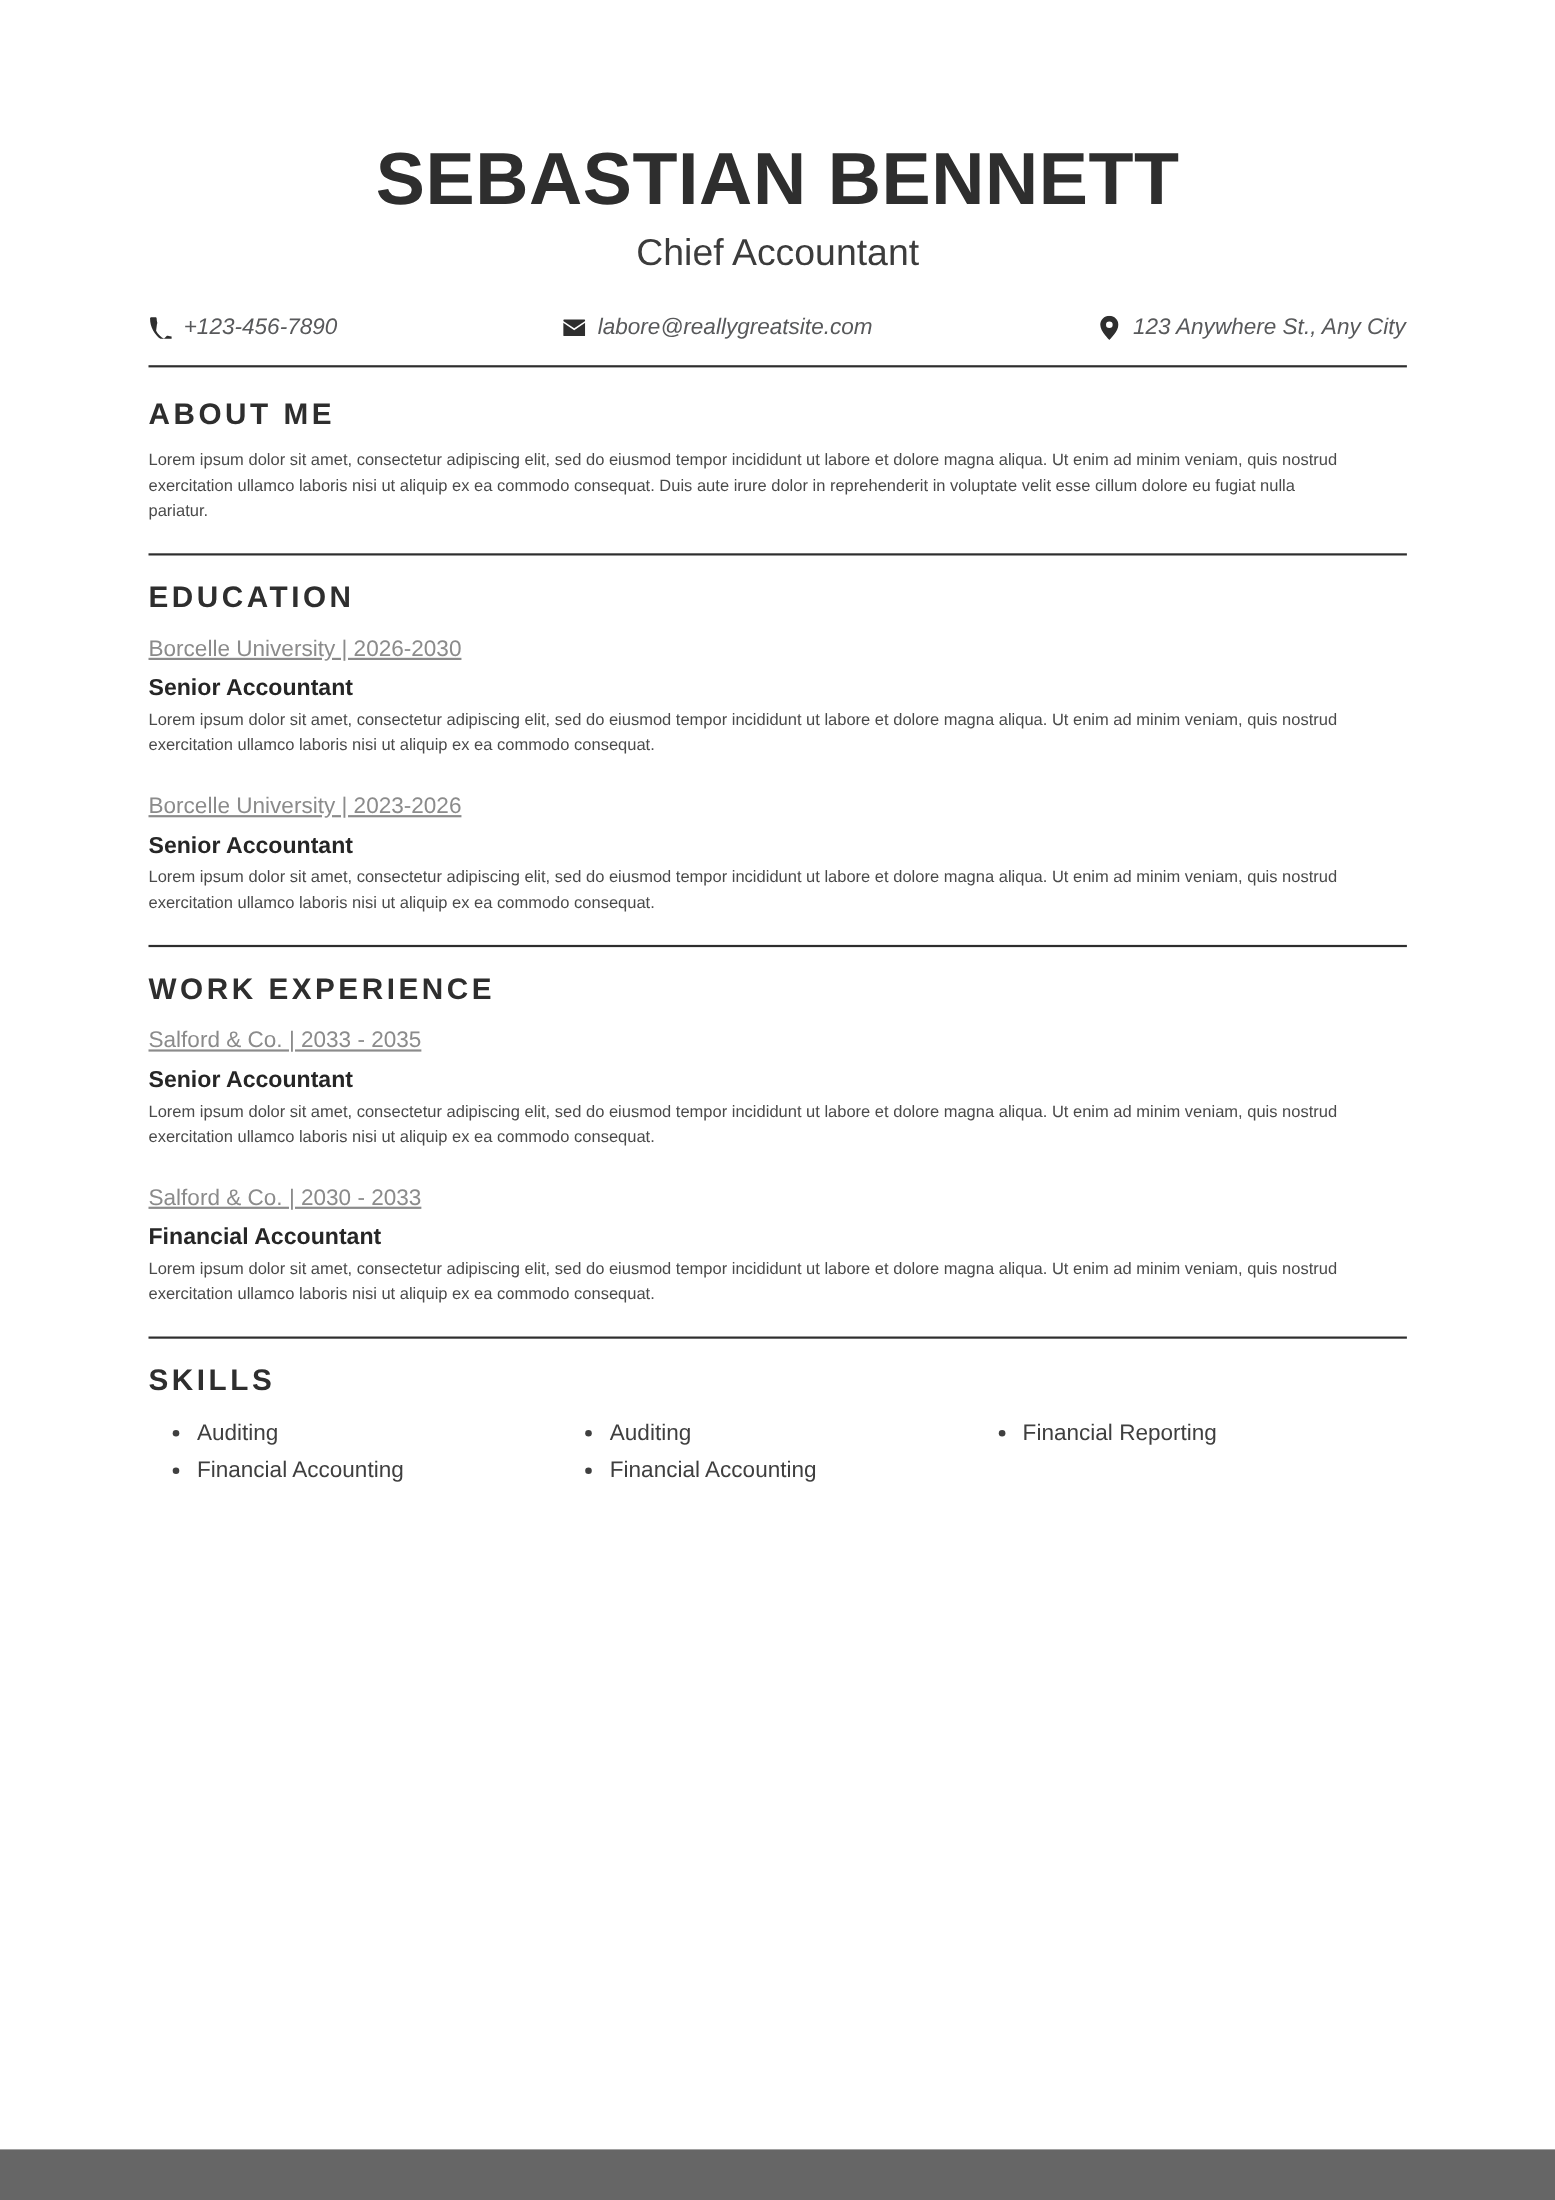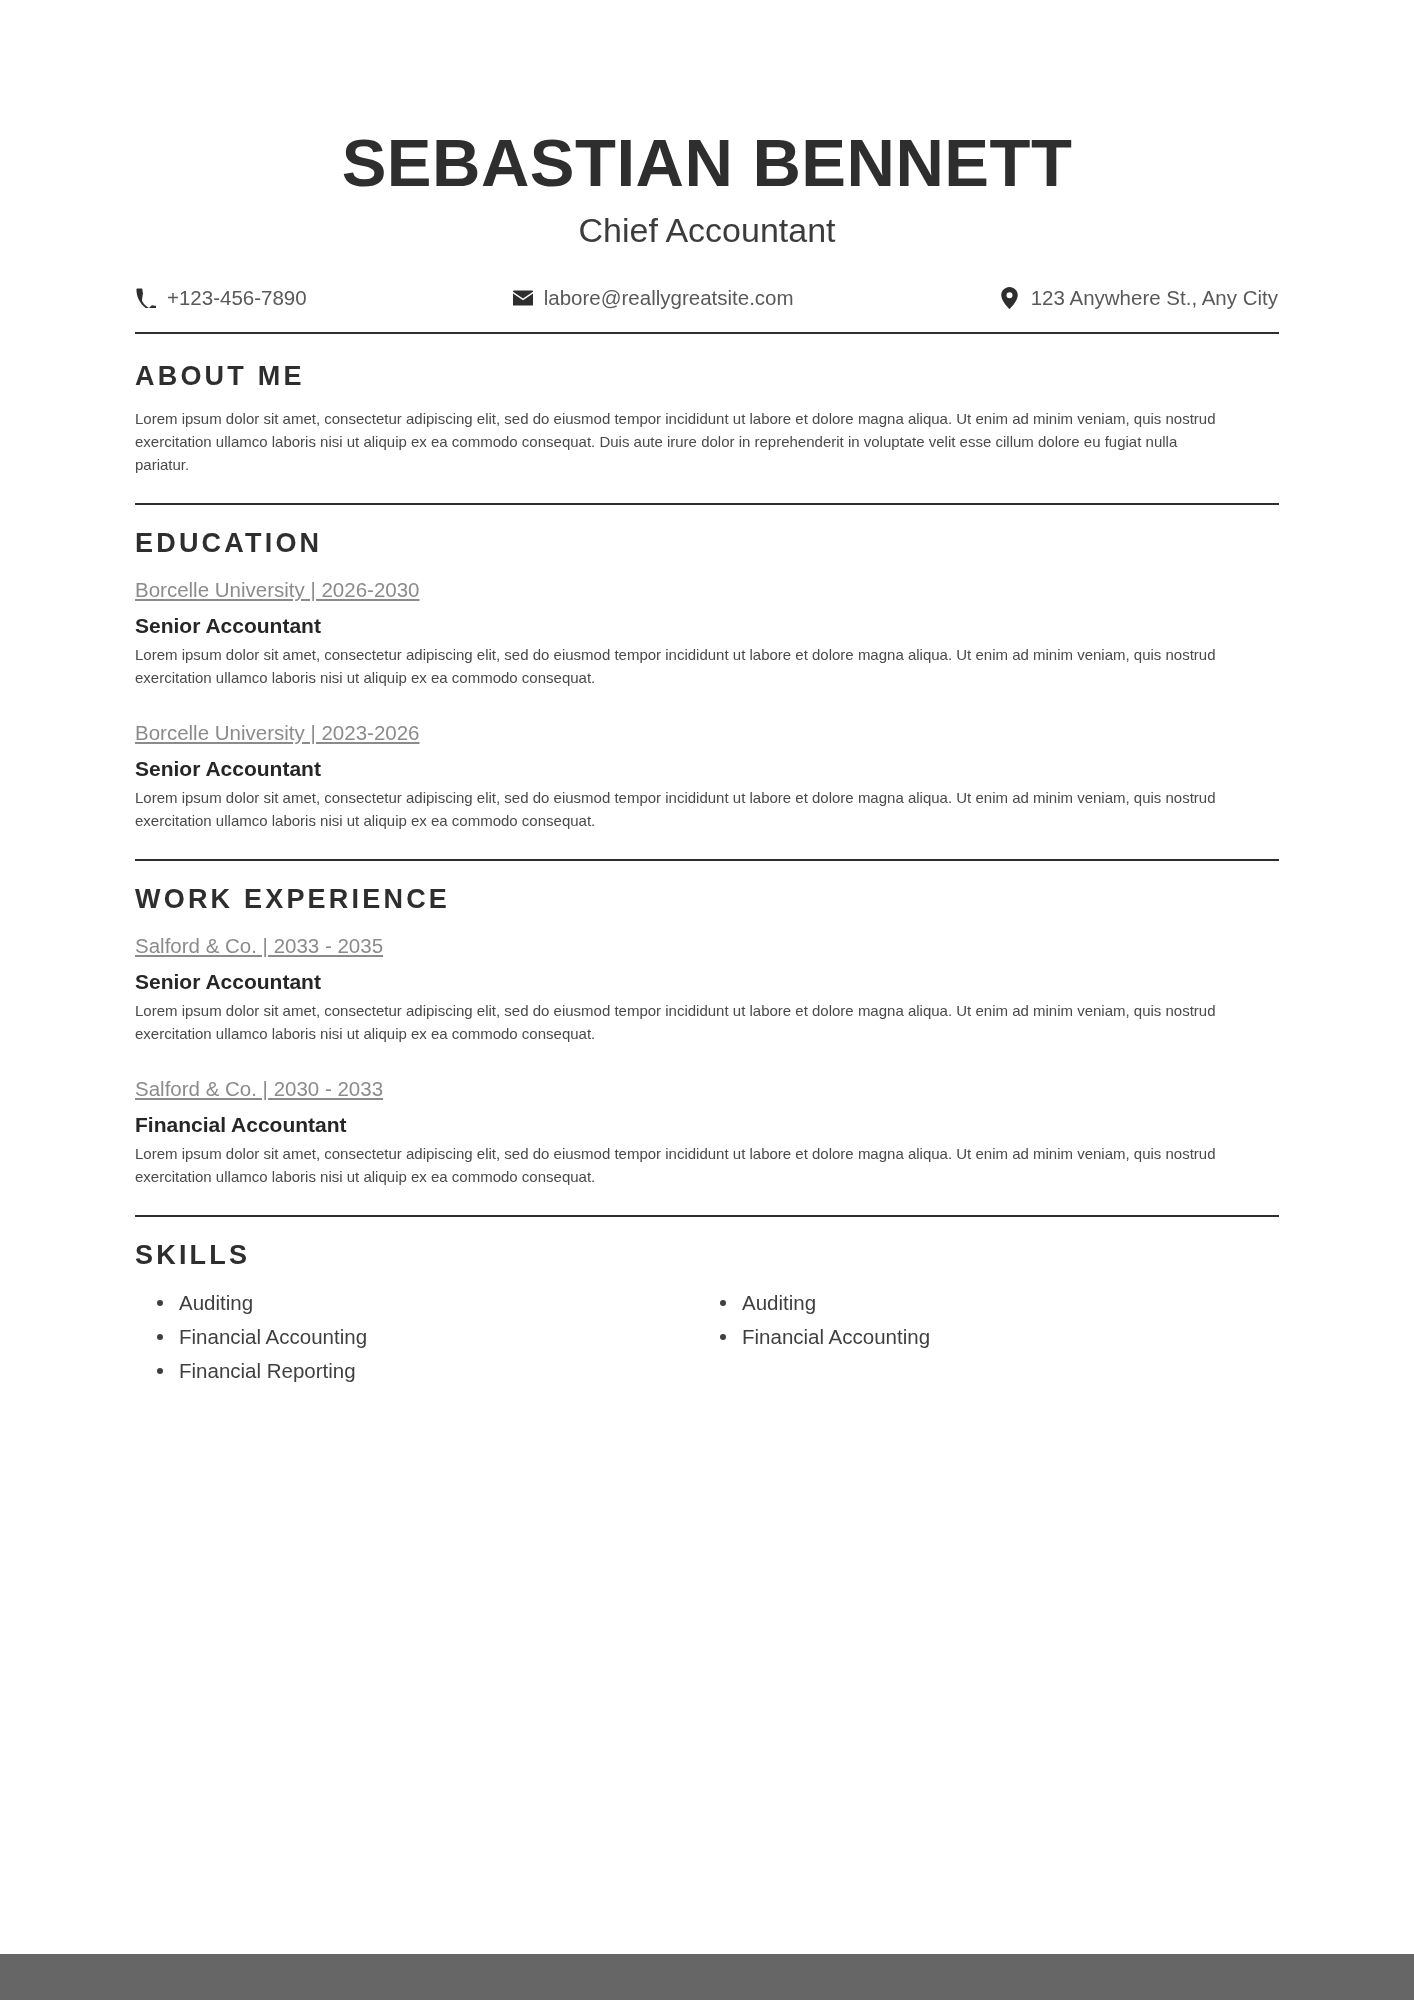--- a/index.html
+++ b/index.html
@@ -58,20 +58,21 @@
     margin-top: 36px;
     padding: 0 1px;
   }
   .contact-item {
     display: flex;
     align-items: center;
     gap: 11px;
     font-size: 20.5px;
     color: #58595b;
     white-space: nowrap;
+    font-style: italic;
   }
   .contact-icon {
     display: inline-flex;
     align-items: center;
     justify-content: center;
     width: 20px;
     height: 22px;
     flex: 0 0 auto;
   }
   .contact-icon svg { display: block; }
@@ -119,21 +120,21 @@
     line-height: 1.5;
   }
 
   .section.about { padding-top: 26px; }
   .section.about .body-text { margin-top: 2px; }
   .section-spacer-bottom { height: 26px; }
 
   
   .skills-grid {
     display: grid;
-    grid-template-columns: 1fr 1fr;
+    grid-template-columns: 1fr 1fr 1fr;
     column-gap: 0px;
     margin-top: 10px;
     padding-left: 18px;
   }
   .skills-col {
     list-style: none;
     margin: 0;
     padding: 0;
   }
   .skill-item {

